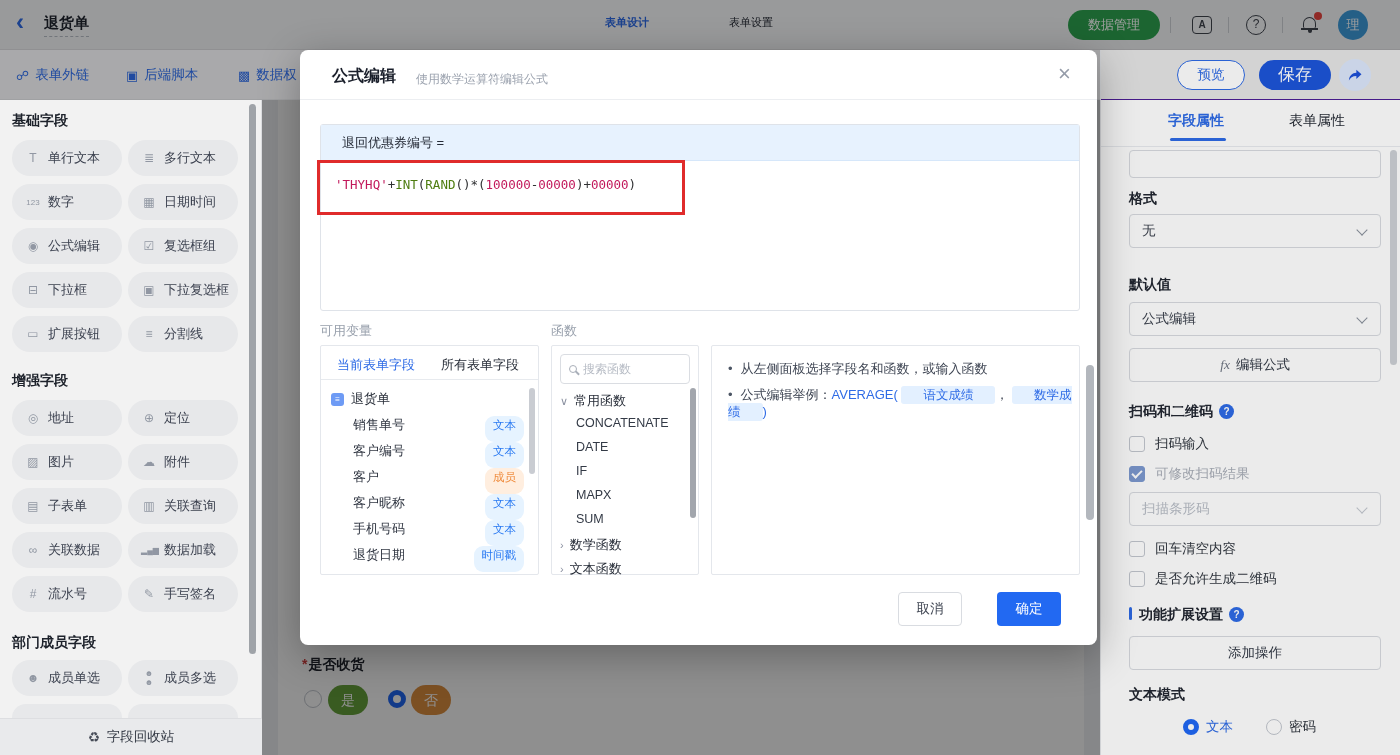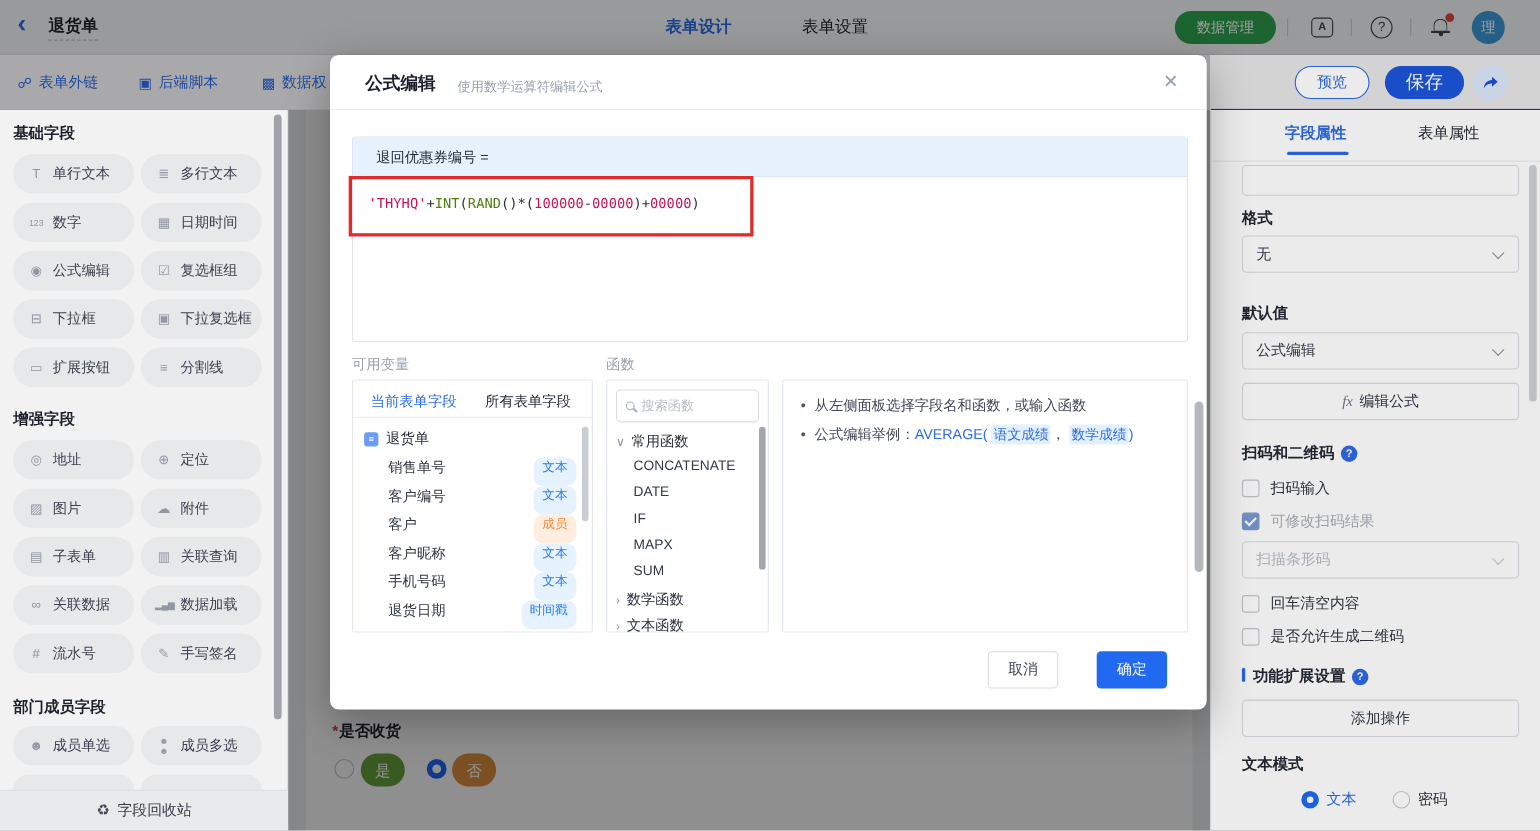--- a/index.html
+++ b/index.html
@@ -3,21 +3,21 @@
 <meta charset="utf-8">
 <style>
   *{box-sizing:border-box;margin:0;padding:0}
   html,body{width:1400px;height:755px;overflow:hidden}
   body{position:relative;font-family:"Liberation Sans","DejaVu Sans",sans-serif;background:#fff;color:#262b35}
   .abs{position:absolute}
   
   #topbar{left:0;top:0;width:1400px;height:50px;background:#f7f8fa;border-bottom:1px solid #e8e9ec;z-index:1}
   .back{left:16px;top:8px;font-size:24px;color:#2e6be6;font-weight:bold;line-height:28px}
   .apptitle{left:44px;top:14px;font-size:15px;font-weight:bold;color:#1f242e;border-bottom:1px dashed #b9bec7;padding-bottom:3px}
-  .toptab{top:15px;font-size:15px}
+  .toptab{top:15px;font-size:11px}
   .pill-green{left:1068px;top:10px;height:30px;line-height:30px;padding:0 20px;border-radius:15px;background:#2ea44f;color:#fff;font-size:13px}
   .vsep{top:17px;width:1px;height:16px;background:#cfd2d7}
   .sq-icon{width:20px;height:18px;border:1.6px solid #3f444d;border-radius:4px;font-size:10px;font-weight:bold;color:#3f444d;text-align:center;line-height:15px}
   .circ-icon{width:20px;height:20px;border:1.6px solid #3f444d;border-radius:50%;font-size:12px;color:#3f444d;text-align:center;line-height:17px}
   .bell{width:20px;height:20px}
   .bell .body{position:absolute;left:3px;top:3px;width:13px;height:11px;border:1.6px solid #3f444d;border-radius:7px 7px 2px 2px;border-bottom:none}
   .bell .base{position:absolute;left:1px;top:14px;width:17px;height:1.6px;background:#3f444d}
   .bell .clap{position:absolute;left:8px;top:16px;width:4px;height:3px;border-radius:0 0 3px 3px;background:#3f444d}
   .bell .dot{position:absolute;right:-2px;top:-2px;width:8px;height:8px;border-radius:50%;background:#e8443f}
   .avatar{left:1338px;top:10px;width:30px;height:30px;border-radius:50%;background:#3d9ad9;color:#fff;font-size:13px;text-align:center;line-height:30px}
@@ -95,21 +95,21 @@
   .mag{width:8px;height:8px;border:1.5px solid #a9afb9;border-radius:50%;position:relative;flex:none}
   .mag::after{content:"";position:absolute;width:5px;height:1.5px;background:#a9afb9;transform:rotate(45deg);right:-4px;bottom:-1px}
   .search-box input{border:none;outline:none;width:90px;font-size:12px;color:#333;font-family:inherit}
   .search-box input::placeholder{color:#b7bcc5}
   .fn-group{position:absolute;left:8px;font-size:13px;color:#272d38}
   .fn-caret{color:#8a90a0;font-size:11px;margin-right:6px}
   .fn-item{position:absolute;left:24px;font-size:12.5px;color:#333a46}
   .tip-row{position:absolute;left:16px;font-size:13px;color:#3e4553}
   .tip-row .bullet{color:#4c5564;margin-right:8px}
   .blue{color:#2e6be6}
-  .chip{background:#e3f0ff;color:#2e6be6;font-size:12.5px;padding:2px 2px;border-radius:3px}
+  .chip{background:#e3f0ff;color:#2e6be6;font-size:12.5px;padding:2px 22px;border-radius:3px}
   .m-btn{position:absolute;top:542px;width:64px;height:34px;border-radius:4px;font-size:13.5px;text-align:center;line-height:32px;cursor:pointer}
   #btn-cancel{left:598px;border:1px solid #d9dce1;background:#fff;color:#3f4552}
   #btn-ok{left:697px;background:#2269f2;color:#fff;line-height:34px}
   
   #redrect{left:317px;top:160px;width:368px;height:55px;border:3px solid #e02b2b;z-index:40;pointer-events:none}
 </style>
 </head>
 <body>
 
 <div class="abs" id="topbar">

